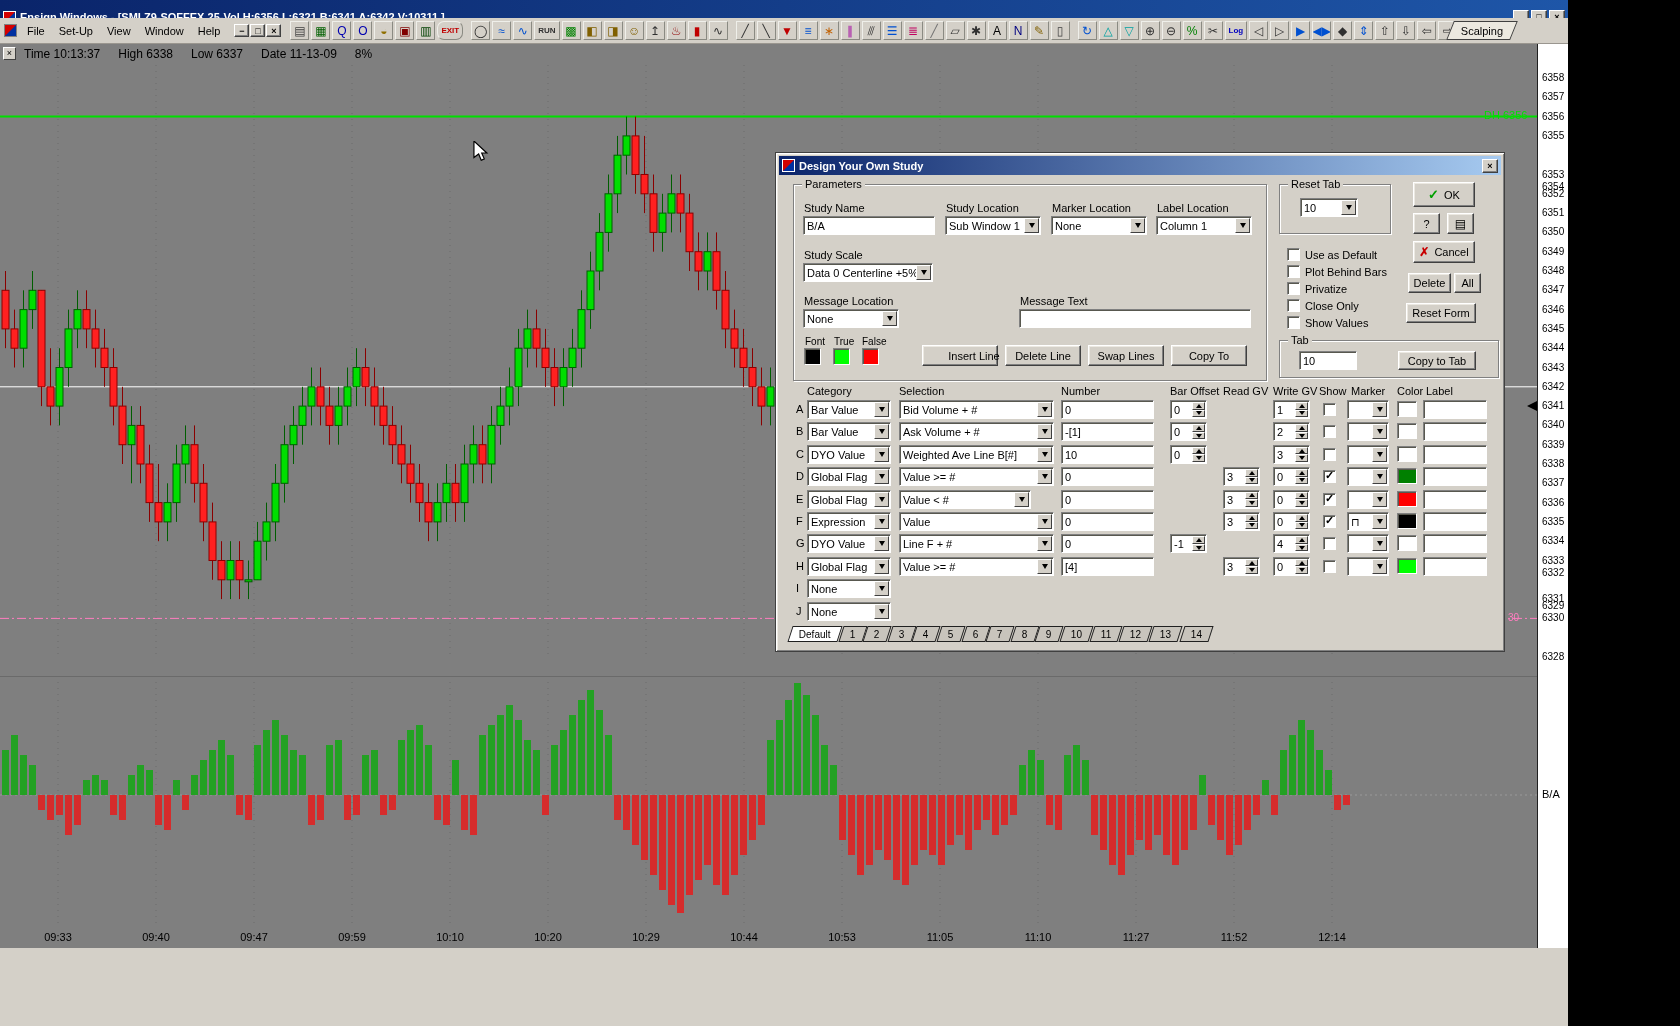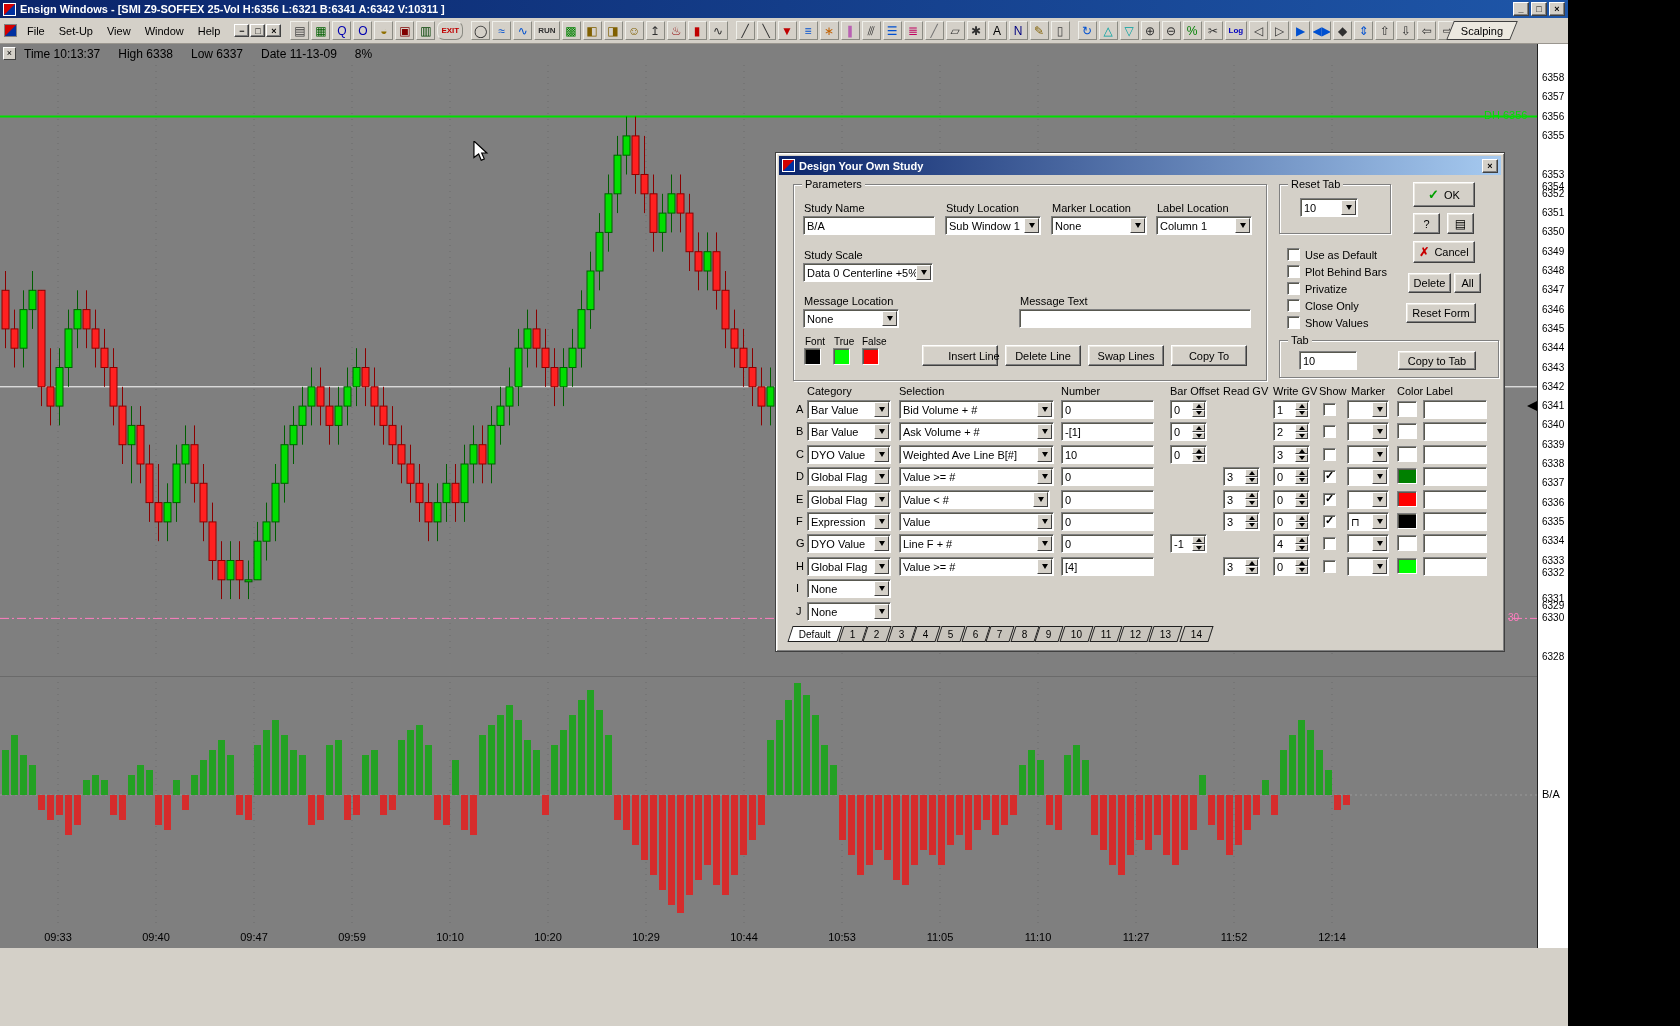--- a/index.html
+++ b/index.html
@@ -1,20 +1,20 @@
 <!DOCTYPE html>
 <html><head>
 <meta charset="utf-8">
 <style>
 *{margin:0;padding:0;box-sizing:border-box}
 html,body{width:1680px;height:1026px;background:#000;font-family:"Liberation Sans",sans-serif;overflow:hidden}
 #app{position:absolute;left:0;top:0;width:1568px;height:1026px;background:#D4D0C8;overflow:hidden}
 
 
-.titlebar{position:absolute;left:0;top:0;right:0;height:18px;background:linear-gradient(90deg,#0A246A,#1E56A8);display:flex;align-items:center;padding:9px 3px;color:#fff;font-size:11px;font-weight:bold;white-space:nowrap}
+.titlebar{position:absolute;left:0;top:0;right:0;height:18px;background:linear-gradient(90deg,#0A246A,#1E56A8);display:flex;align-items:center;padding:17px 3px;color:#fff;font-size:11px;font-weight:bold;white-space:nowrap}
 .app-logo{width:13px;height:13px;margin-right:4px;background:linear-gradient(135deg,#D40000 49%,#0030A0 51%);border:1px solid #fff}
 .tb-controls{margin-left:auto;display:flex;gap:2px}
 .wbtn{width:16px;height:14px;background:#D4D0C8;border:1px solid;border-color:#FFF #404040 #404040 #FFF;box-shadow:inset -1px -1px 0 #808080;font-size:9px;line-height:12px;text-align:center;color:#000;font-weight:bold}
 
 
 .menubar{position:absolute;left:0;top:18px;right:0;height:26px;background:#D4D0C8;display:flex;align-items:center;padding-left:4px;border-bottom:1px solid #9a968f}
 .app-mini{width:13px;height:13px;background:linear-gradient(135deg,#D40000 49%,#0030A0 51%);border:1px solid #808080;margin-right:3px}
 .menu-item{font-size:11px;padding:3px 7px;color:#000}
 .cbtn{width:15px;height:13px;margin-left:1px}
 .child-controls{display:flex;margin:0 8px 0 6px}
@@ -887,21 +887,21 @@
           <div class="sunken" style="left: 647px; top: 0px; width: 64px;">
             <span class="fieldtext"></span>
           </div>
         </div>
         <div class="trow" style="top: 336.6px;">
           <span class="rletter">E</span>
           <div class="sunken dd" style="left: 31px; top: 0px; width: 84px;">
             <span class="ddtext">Global Flag</span>
             <span class="ddbtn"></span>
           </div>
-          <div class="sunken dd" style="left: 123px; top: 0px; width: 151px;">
+          <div class="sunken dd" style="left: 123px; top: 0px; width: 132px;">
             <span class="ddtext">Value &lt; #</span>
             <span class="ddbtn"></span>
           </div>
           <div class="sunken" style="left: 285px; top: 0px; width: 93px;">
             <span class="fieldtext">0</span>
           </div>
           <div class="sunken spin" style="left: 447px; top: 0px; width: 37px;">
             <span class="fieldtext">3</span>
             <span class="updown">
               <i class="up"></i>

